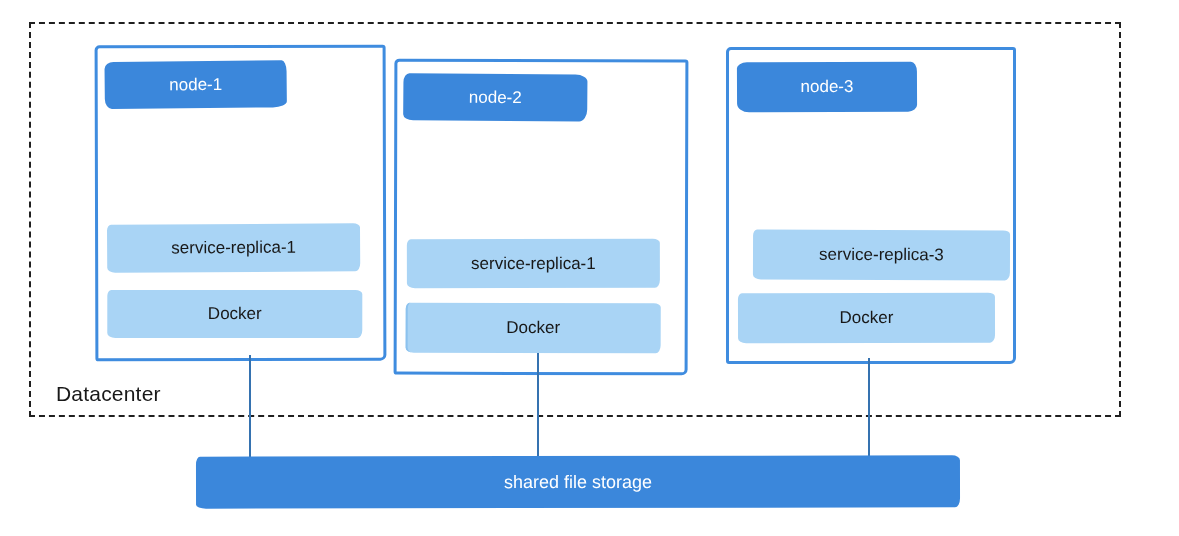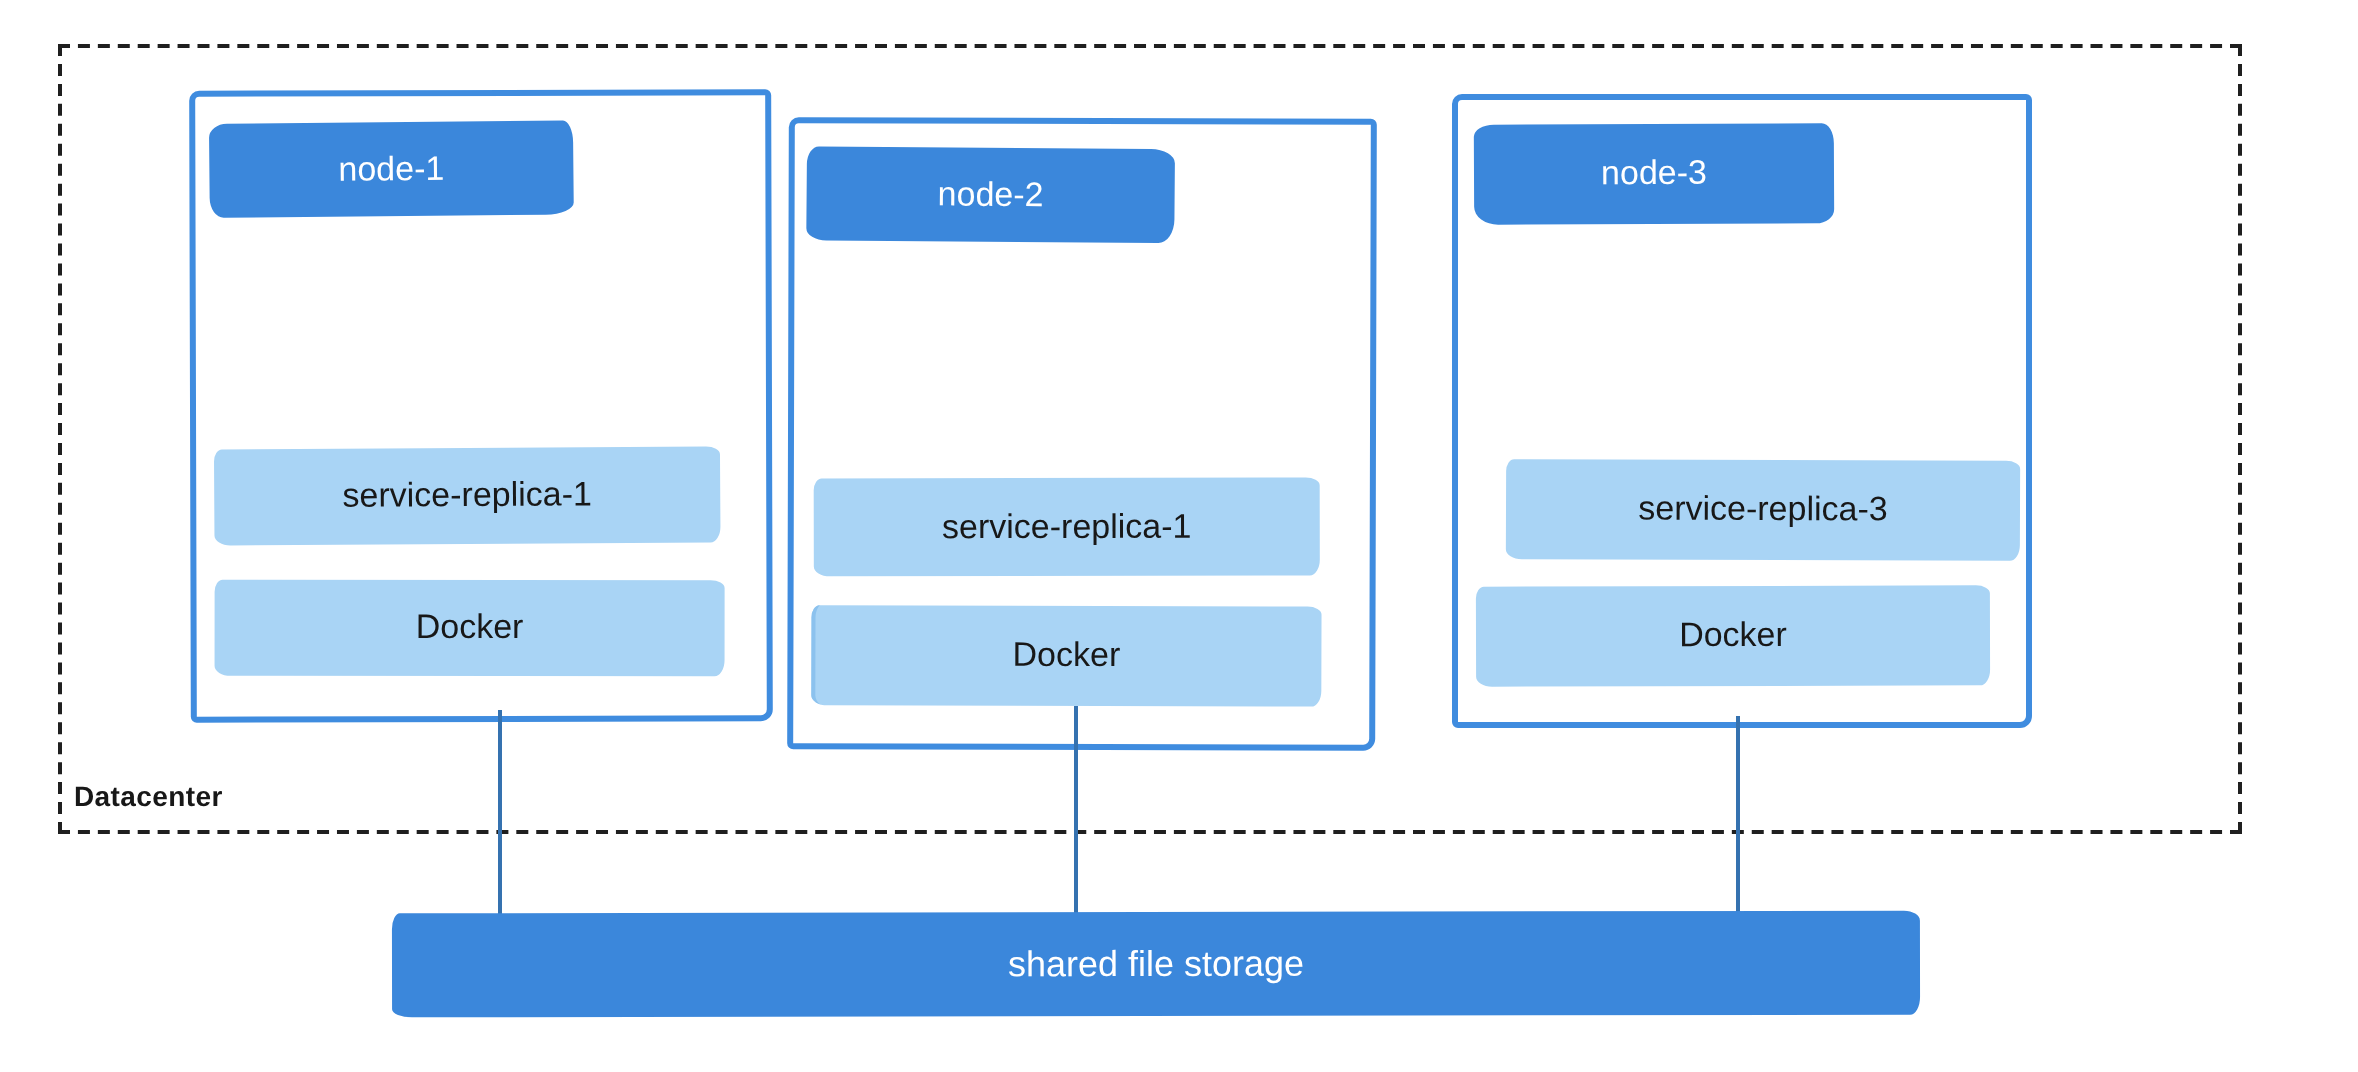--- a/index.html
+++ b/index.html
@@ -19,26 +19,25 @@
   .dc {
     position: absolute;
     left: 29px;
     top: 22px;
     width: 1088px;
     height: 391px;
     border: 2px dashed var(--dashed-border, #1f1f1f);
   }
   .dc-label {
     position: absolute;
-    left: 6px;
+    left: 25px;
     bottom: 9px;
-    font-size: 14px;
+    font-size: 21px;
     color: var(--bar-text, #181818);
     letter-spacing: 0.2px;
-    font-weight: bold;
   }
   
   .node {
     position: absolute;
     background: #ffffff;
     border: 3px solid var(--node-border, #3f8cdf);
     border-radius: 5px 3px 6px 3px;
     text-align: right;
   }
   .node-1 { left: 95px;  top: 45px; width: 285px; height: 310px; transform: rotate(-0.15deg); }

